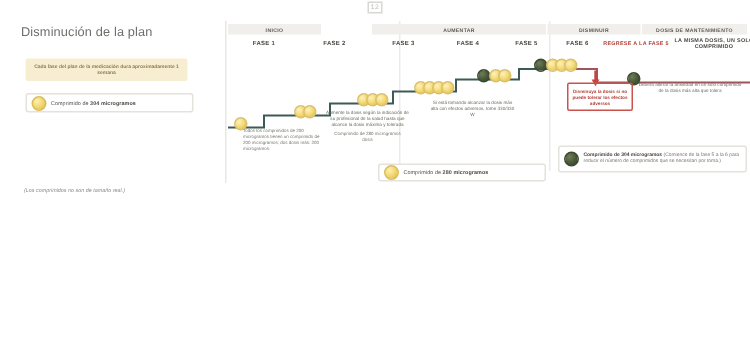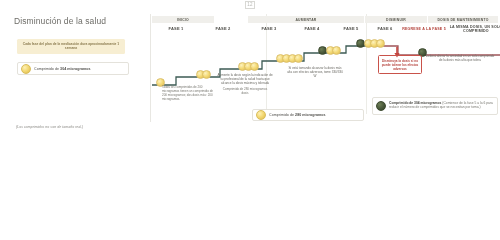--- a/index.html
+++ b/index.html
@@ -155,21 +155,21 @@
 <body>
 
 <div class="page">
 
   <div class="page-num">
     <span class="box">12</span>
   </div>
 
   <div class="left">
 
-    <div class="title">Disminución de la salud</div>
+    <div class="title">Disminución de la plan</div>
 
     <div class="cream-note">Cada fase del plan de la medicación dura aproximadamente 1 semana</div>
 
     <div class="pill-chip">
       <span class="chip-dot"></span>
       <span class="chip-text">
         <span>Comprimido de </span><b>304 microgramos</b>
       </span>
     </div>
 

